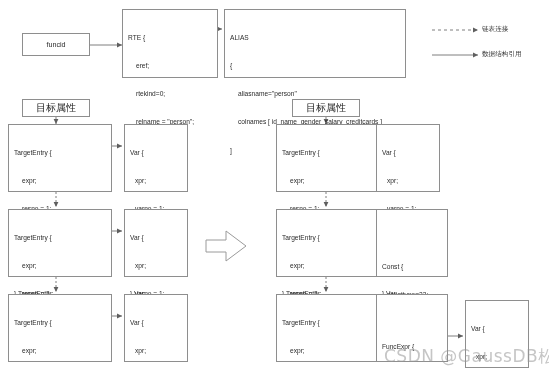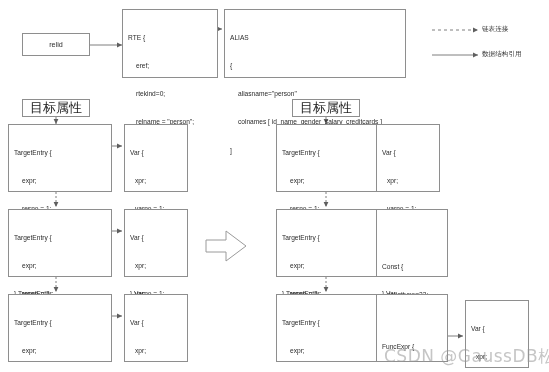--- a/index.html
+++ b/index.html
@@ -27,21 +27,21 @@
     padding:0;font-size:7.2px;
   }
   .box .ln{display:block;}
   .box .ind{padding-left:8px;}
   .box .ind2{padding-left:5px;}
 
   .hdr{
     position:absolute;box-sizing:border-box;
     border:1px solid #8e8e8e;background:#fff;
     display:flex;align-items:center;justify-content:center;
-    font-size:13px;color:#1e1e1e;
+    font-size:10px;color:#1e1e1e;
   }
 
   svg.wires{position:absolute;left:0;top:0;width:549px;height:372px;pointer-events:none;}
 
   .legend-label{
     position:absolute;font-size:6.6px;color:#333;white-space:nowrap;
   }
 
   .watermark{
     position:absolute;
@@ -90,21 +90,21 @@
 
     <g stroke="#6f6f6f" stroke-width="0.9" fill="none">
       <line x1="432" y1="30" x2="478" y2="30" stroke-dasharray="3,3" marker-end="url(#ah)"></line>
       <line x1="432" y1="55" x2="478" y2="55" marker-end="url(#ah)"></line>
     </g>
 
     <path d="M206,240 L226,240 L226,231 L246,246 L226,261 L226,252 L206,252 z" fill="#ffffff" stroke="#9a9a9a" stroke-width="1"></path>
   </svg>
 
   <div class="box center" style="left:22px;top:33px;width:68px;height:23px;">
-    <span>relid</span>
+    <span>funcid</span>
   </div>
 
   <div class="box" style="left:122px;top:9px;width:96px;height:69px;">
     <span class="ln">RTE {</span>
     <span class="ln ind">eref;</span>
     <span class="ln ind">rtekind=0;</span>
     <span class="ln ind">relname = "person";</span>
     <span class="ln ind">relid = 16390;</span>
     <span class="ln">} TargetEntry;</span>
   </div>

